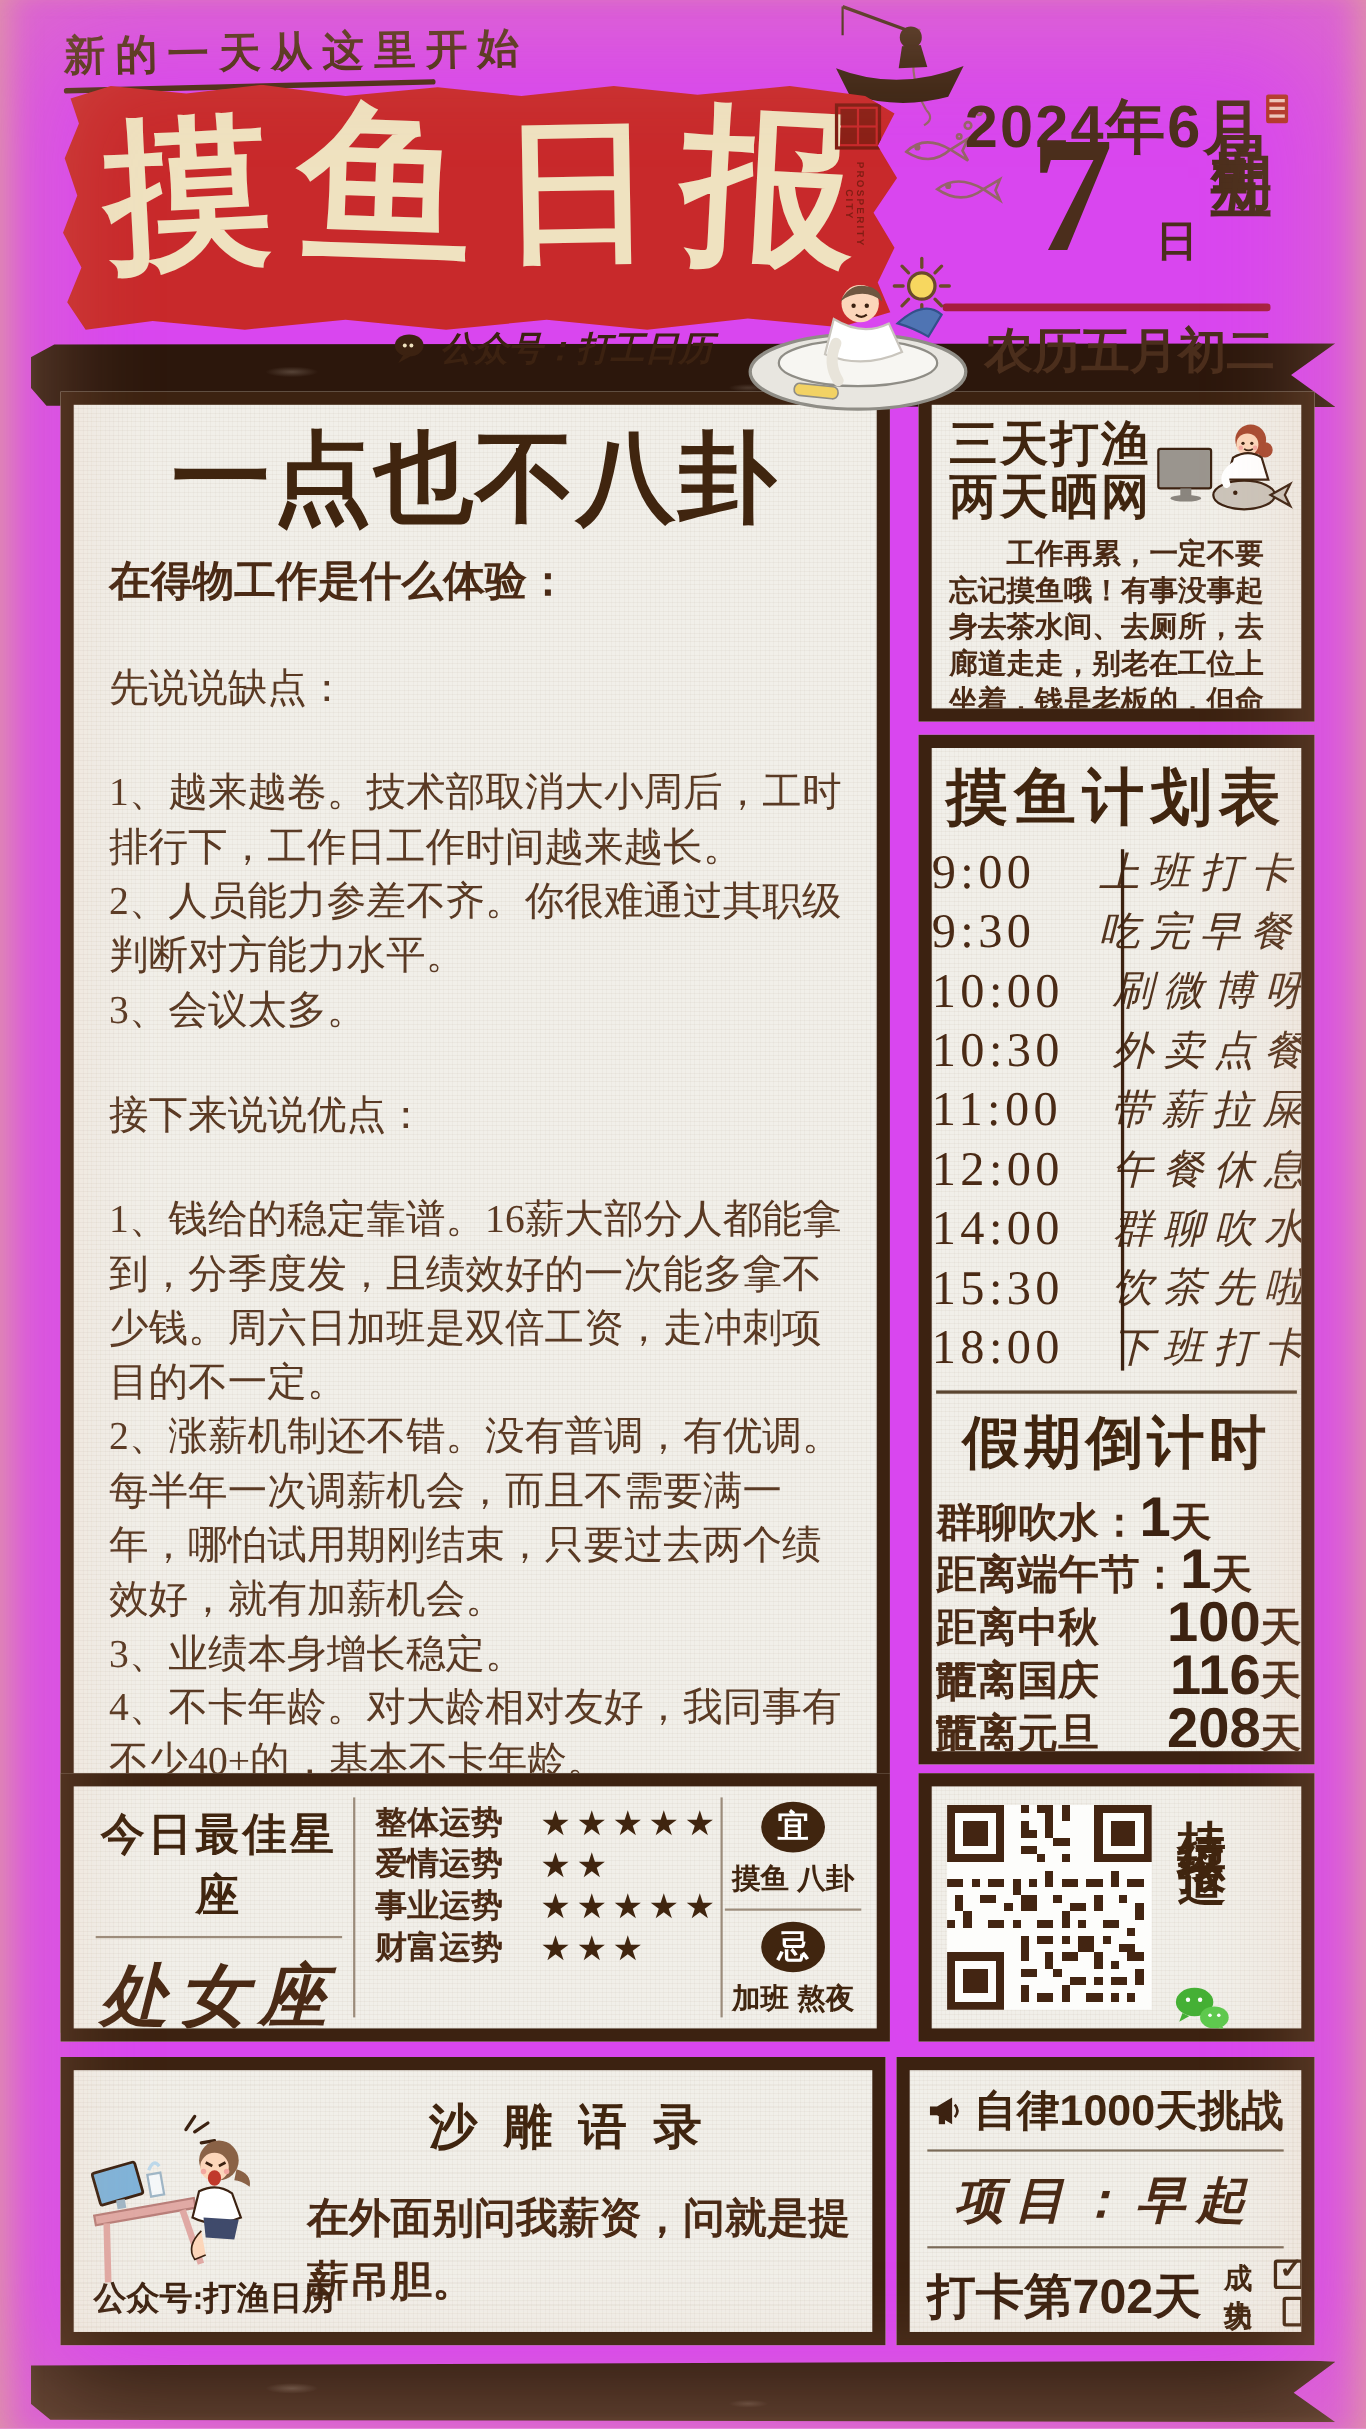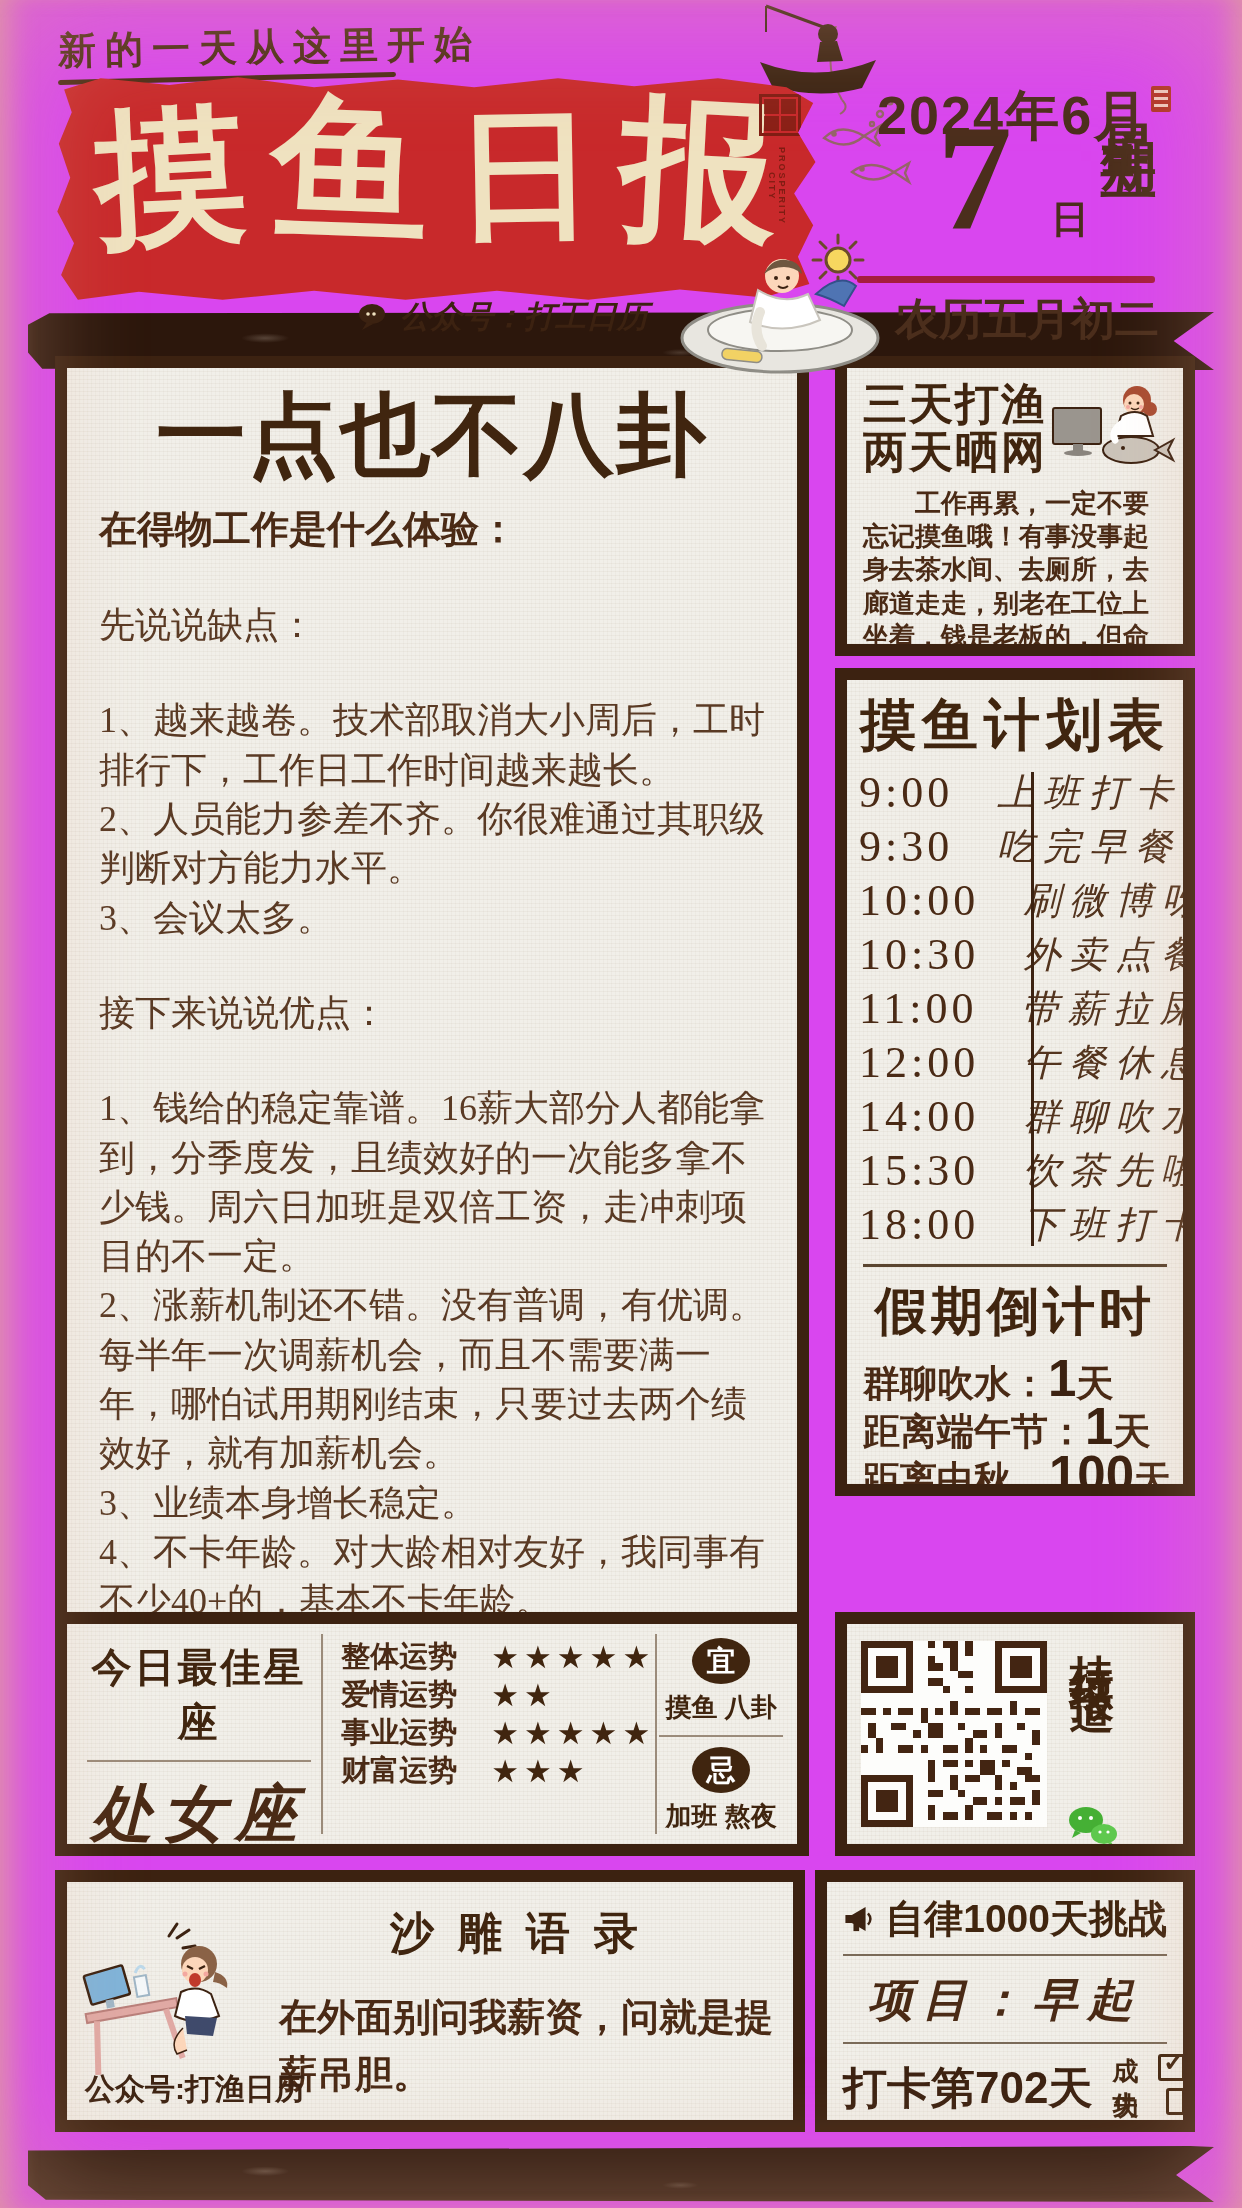--- a/index.html
+++ b/index.html
@@ -49,21 +49,21 @@
         background-image:repeating-linear-gradient(0deg,rgba(120,90,60,.05) 0 1px,transparent 1px 4px),repeating-linear-gradient(90deg,rgba(120,90,60,.04) 0 1px,transparent 1px 4px);}
   .p-article{left:55px;top:356px;width:754px;height:1492px;padding:18px 32px;}
   .a-title{text-align:center;font-size:90px;font-weight:900;color:#40250f;letter-spacing:2px;line-height:1.1;margin-bottom:18px;}
   .a-p{font-family:"Liberation Serif",serif;font-size:36px;line-height:1.37;color:#5a3a24;}
   .a-lead{font-family:"Liberation Sans",sans-serif;font-weight:900;font-size:38px;color:#4a2a15;}
   .gap{margin-bottom:46px;}
   .p-fishing{left:835px;top:356px;width:360px;height:300px;padding:12px 16px;}
   .f-title{font-size:44px;font-weight:900;line-height:1.1;color:#40250f;letter-spacing:2px;}
   .f-illu{position:absolute;right:6px;top:10px;}
   .f-body{margin-top:10px;font-family:"Liberation Serif",serif;font-weight:700;font-size:26px;line-height:1.28;color:#4a2a15;text-indent:2em;}
-  .p-plan{left:835px;top:668px;width:360px;height:828px;padding:14px 12px;}
+  .p-plan{left:835px;top:668px;width:360px;height:936px;padding:14px 0;}
   .pl-title{text-align:center;font-size:56px;font-weight:900;color:#40250f;letter-spacing:6px;line-height:1.1;}
   .sched{position:relative;margin-top:10px;}
   .sline{position:absolute;left:172px;top:6px;bottom:6px;width:3px;background:#3c2211;}
   .s-row{display:flex;align-items:center;height:54px;}
   .s-time{width:150px;text-align:left;font-family:"Liberation Serif",serif;font-size:44px;letter-spacing:4px;color:#4a2a15;}
   .s-act{margin-left:44px;font-family:"DejaVu Serif",serif;font-style:italic;font-size:37px;letter-spacing:9px;color:#53341e;white-space:nowrap;}
   .pl-div{height:3px;background:#5a4530;margin:12px 4px 10px;}
   .cd-title{text-align:center;font-size:52px;font-weight:900;color:#40250f;letter-spacing:4px;margin-bottom:6px;}
   .cd-row{display:flex;align-items:baseline;height:48px;padding-left:4px;}
   .cd-label{font-size:37px;font-weight:900;color:#4a2a15;}

